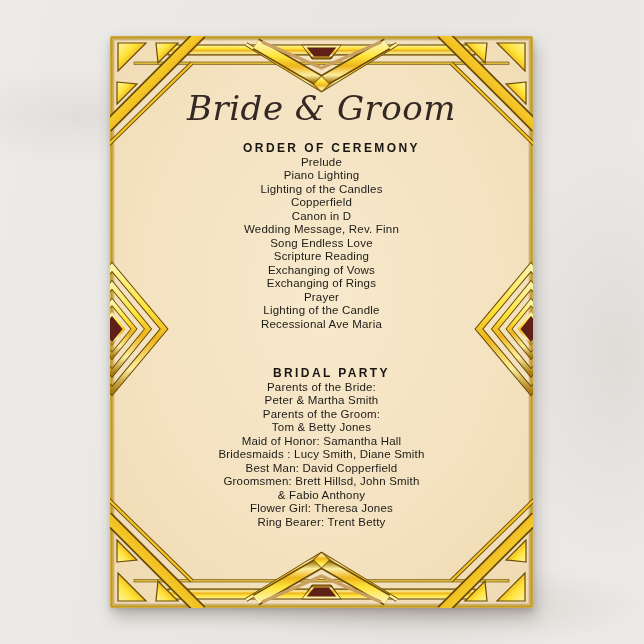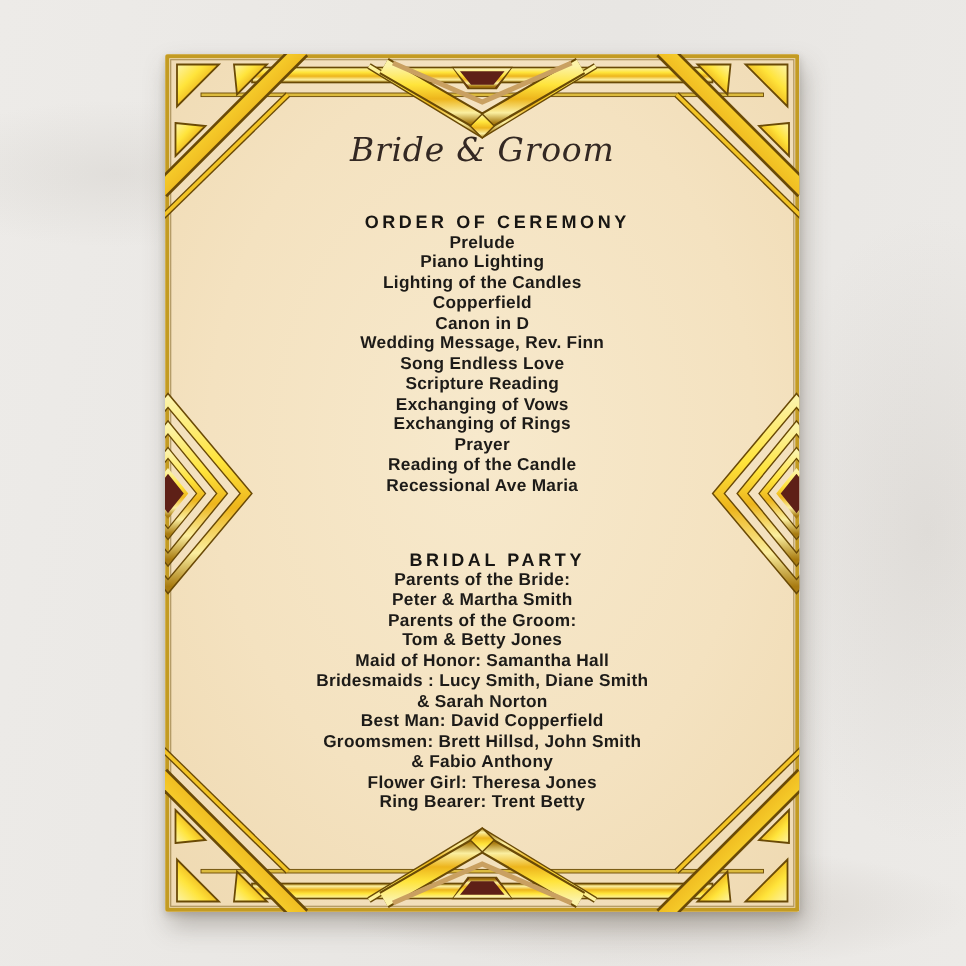--- a/index.html
+++ b/index.html
@@ -42,38 +42,38 @@
     text-align: center;
     color: #1d1b18;
   }
   .title {
     position: absolute;
     top: 52px;
     left: 0;
     right: 0;
     font-family: "DejaVu Serif", serif;
     font-style: italic;
-    font-size: 22px;
+    font-size: 34px;
     letter-spacing: 0.5px;
     color: #332823;
   }
   .section { position: absolute; left: 0; right: 0; }
   .sec-ceremony { top: 106px; }
   .sec-bridal   { top: 331px; }
   .heading {
     font-size: 12px;
     font-weight: bold;
     letter-spacing: 2.4px;
     line-height: 13.5px;
     color: #181613;
     padding-left: 20px;
   }
   .program-line {
     font-size: 11.5px;
-    font-weight: bold;
+    font-weight: normal;
     letter-spacing: 0.2px;
     line-height: 13.5px;
     color: #1d1b18;
     text-align: center;
   }
 </style>
 </head>
 <body>
 
 <div class="card">
@@ -160,35 +160,34 @@
           <div class="program-line">Piano Lighting</div>
           <div class="program-line">Lighting of the Candles</div>
           <div class="program-line">Copperfield</div>
           <div class="program-line">Canon in D</div>
           <div class="program-line">Wedding Message, Rev. Finn</div>
           <div class="program-line">Song Endless Love</div>
           <div class="program-line">Scripture Reading</div>
           <div class="program-line">Exchanging of Vows</div>
           <div class="program-line">Exchanging of Rings</div>
           <div class="program-line">Prayer</div>
-          <div class="program-line">Reading of the Candle</div>
+          <div class="program-line">Lighting of the Candle</div>
           <div class="program-line">Recessional Ave Maria</div>
         </div>
     </div>
 
     <div class="section sec-bridal">
       <div class="heading">BRIDAL PARTY</div>
       <div>
           <div class="program-line">Parents of the Bride:</div>
           <div class="program-line">Peter &amp; Martha Smith</div>
           <div class="program-line">Parents of the Groom:</div>
           <div class="program-line">Tom &amp; Betty Jones</div>
           <div class="program-line">Maid of Honor: Samantha Hall</div>
           <div class="program-line">Bridesmaids : Lucy Smith, Diane Smith</div>
-          <div class="program-line">&amp; Sarah Norton</div>
           <div class="program-line">Best Man: David Copperfield</div>
           <div class="program-line">Groomsmen: Brett Hillsd, John Smith</div>
           <div class="program-line">&amp; Fabio Anthony</div>
           <div class="program-line">Flower Girl: Theresa Jones</div>
           <div class="program-line">Ring Bearer: Trent Betty</div>
         </div>
     </div>
   </div>
 </div>
 

